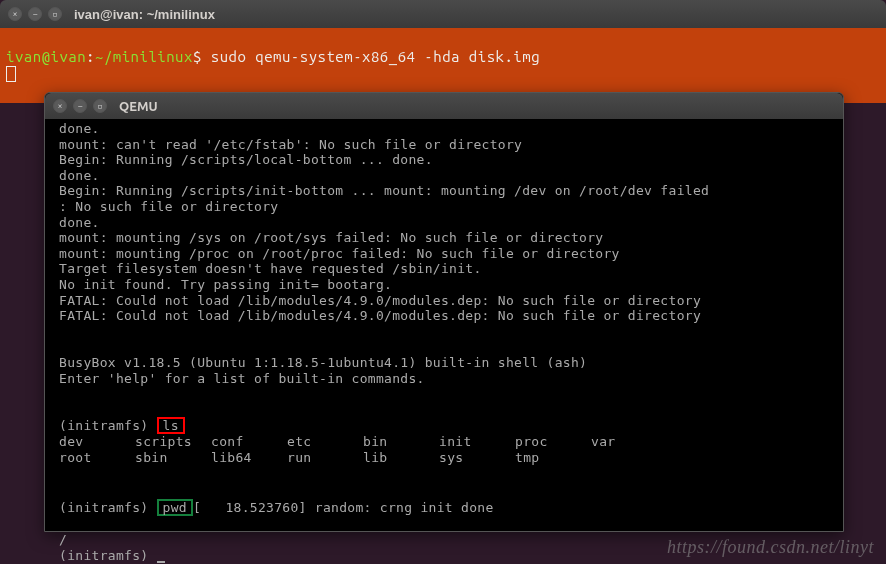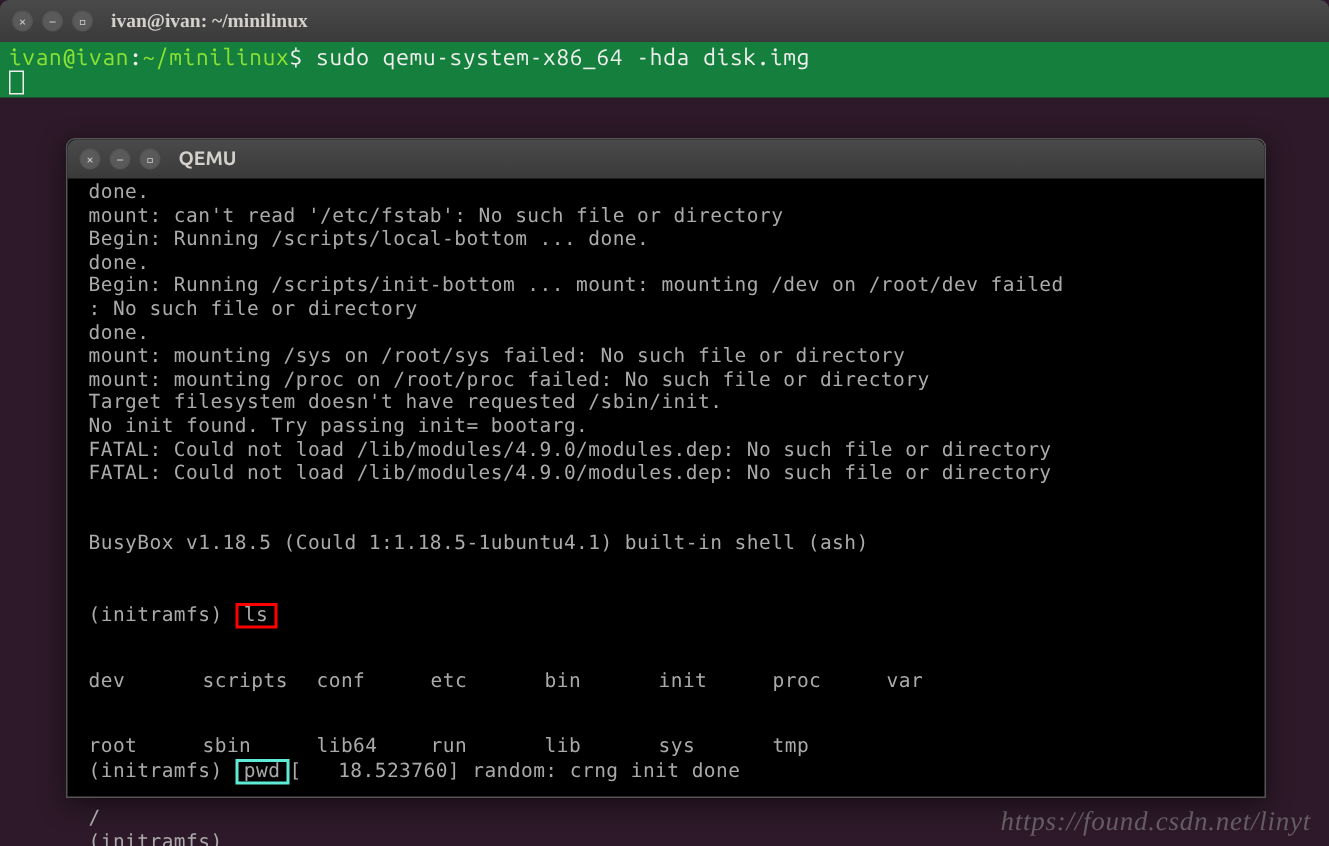--- a/index.html
+++ b/index.html
@@ -40,26 +40,26 @@
       font-size: 9px;
       display: flex;
       align-items: center;
       justify-content: center;
       color: #ccc;
     }
     .outer-title {
       color: #d4d0cc;
       font-size: 13px;
       font-weight: bold;
-      font-family: Liberation Serif, serif;
+      font-family: Liberation Sans, sans-serif;
     }
     .outer-terminal {
-      padding: 1px 6px;
+      padding: 20px 6px;
       color: #eeeeec;
-      background: #15803d;
+      background: #c2410c;
       line-height: 1.15;
       font-size: 15px;
       letter-spacing: 0.5px;
     }
     .prompt-user { color: #8ae234; }
     .prompt-white { color: #eeeeec; }
     .cmd-sudo { color: #eeeeec; }
     .cursor-block {
       display: inline-block;
       width: 10px;
@@ -104,44 +104,45 @@
       letter-spacing: 0.3px;
     }
     .highlight-ls {
       border: 2px solid #ff0000;
       padding: 0 4px;
       display: inline-block;
       line-height: 1;
       text-align: center;
     }
     .highlight-pwd {
-      border: 2px solid #5eead4;
+      border: 2px solid #15803d;
       padding: 0 4px;
       display: inline-block;
       line-height: 1;
+      margin-top: 34px;
     }
     .qemu-cursor {
       display: inline-block;
       width: 8px;
       height: 2px;
       background: #aaaaaa;
       vertical-align: bottom;
     }
     .watermark {
       position: absolute;
       right: 12px;
       bottom: 6px;
       color: #8a8a8a;
       font-family: serif;
       font-style: italic;
       font-size: 18px;
       opacity: 0.6;
       letter-spacing: 0.5px;
     }
-    .row-cols { display: flex; margin-top: 28px; }
+    .row-cols { display: flex; }
     .col { width: 76px; }
   </style>
 </head>
 <body>
 
 <div class="outer-window">
   <div class="outer-titlebar">
     <div class="window-buttons">
       <div class="win-btn">×</div>
       <div class="win-btn">−</div>
@@ -158,20 +159,20 @@
 <div class="qemu-window">
   <div class="qemu-titlebar">
     <div class="window-buttons">
       <div class="win-btn">×</div>
       <div class="win-btn">−</div>
       <div class="win-btn">▫</div>
     </div>
     <div class="qemu-title">QEMU</div>
   </div>
   <div class="qemu-content"><div>done.</div><div>mount: can't read '/etc/fstab': No such file or directory</div><div>Begin: Running /scripts/local-bottom ... done.</div><div>done.</div><div>Begin: Running /scripts/init-bottom ... mount: mounting /dev on /root/dev failed</div><div>: No such file or directory</div><div>done.</div><div>mount: mounting /sys on /root/sys failed: No such file or directory</div><div>mount: mounting /proc on /root/proc failed: No such file or directory</div><div>Target filesystem doesn't have requested /sbin/init.</div><div>No init found. Try passing init= bootarg.</div><div>FATAL: Could not load /lib/modules/4.9.0/modules.dep: No such file or directory</div><div>FATAL: Could not load /lib/modules/4.9.0/modules.dep: No such file or directory</div>
-<br><div>BusyBox v1.18.5 (Could 1:1.18.5-1ubuntu4.1) built-in shell (ash)</div>
+<br><div>BusyBox v1.18.5 (Ubuntu 1:1.18.5-1ubuntu4.1) built-in shell (ash)</div><div>Enter 'help' for a list of built-in commands.</div>
 <br><span>(initramfs) </span><span class="highlight-ls">ls</span>
 <div class="row-cols"><span class="col">dev</span><span class="col">scripts</span><span class="col">conf</span><span class="col">etc</span><span class="col">bin</span><span class="col">init</span><span class="col">proc</span><span class="col">var</span></div><div class="row-cols"><span class="col">root</span><span class="col">sbin</span><span class="col">lib64</span><span class="col">run</span><span class="col">lib</span><span class="col">sys</span><span class="col">tmp</span><span class="col"></span></div><span>(initramfs) </span><span class="highlight-pwd">pwd</span><span>[   18.523760] random: crng init done</span>
 <br><div>/</div><span>(initramfs) </span><span class="qemu-cursor"></span>
 </div>
 </div>
 
 <div class="watermark">https://found.csdn.net/linyt</div>
 
 </body></html>

